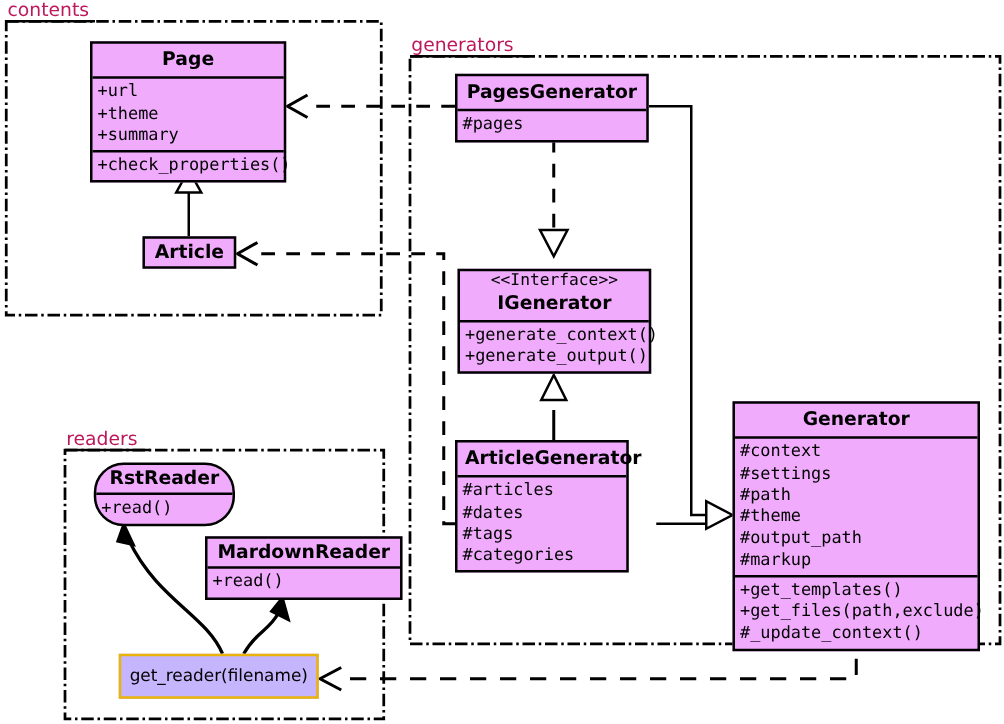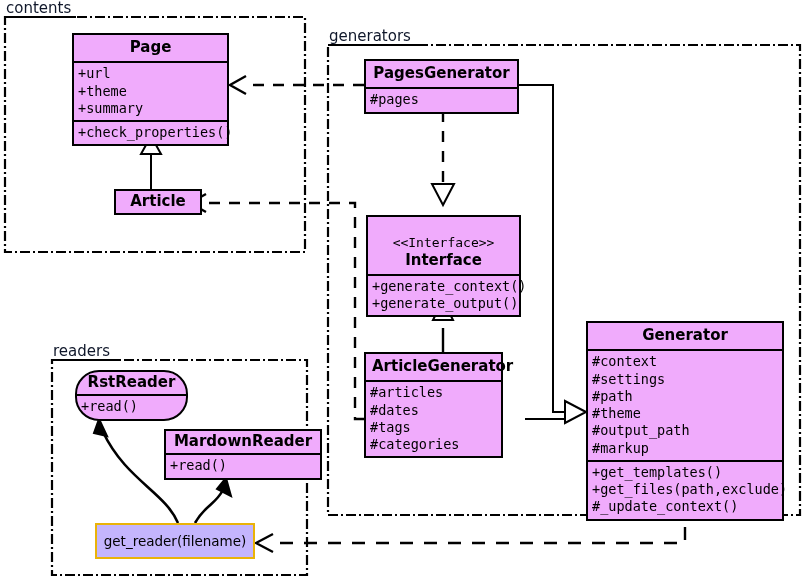--- a/index.html
+++ b/index.html
@@ -3,21 +3,21 @@
 <meta charset="utf-8">
 <title>UML Class Diagram</title>
 <style>
   html,body{margin:0;padding:0;background:#ffffff;}
   body{font-family:"DejaVu Sans",sans-serif;}
   #canvas{position:relative;width:803px;height:579px;overflow:hidden;background:#fff;}
   svg.layer{position:absolute;left:0;top:0;width:803px;height:579px;pointer-events:none;}
 
   .pkg-label{
     position:absolute;font-family:"DejaVu Sans",sans-serif;font-size:15px;
-    color:#0f172a;white-space:nowrap;line-height:1;
+    color:#be185d;white-space:nowrap;line-height:1;
   }
 
   .uml{
     position:absolute;box-sizing:border-box;border:2px solid #000;background:#f0abfc;
   }
   .uml .sec{box-sizing:border-box;}
   .uml .sec + .sec{border-top:2px solid #000;}
   .uml .name{
     text-align:center;font-weight:bold;font-size:15px;
     font-family:"DejaVu Sans",sans-serif;color:#000;
@@ -95,35 +95,35 @@
     <div class="sec members">
       <div>+url</div>
       <div>+theme</div>
       <div>+summary</div>
     </div>
     <div class="sec members">
       <div>+check_properties()</div>
     </div>
   </div>
 
-  <div class="uml" style="left:114px; top:189px; width:88px;">
+  <div class="uml" style="left:114px; top:189px; width:75px;">
     <div class="sec name" style="padding:2px 6px 3px 6px;">Article</div>
   </div>
 
   <div class="uml" style="left:364px; top:59px; width:155px;">
     <div class="sec name">PagesGenerator</div>
     <div class="sec members">
       <div>#pages</div>
     </div>
   </div>
 
   <div class="uml" style="left:366px; top:215px; width:155px;">
-    <div class="sec" style="padding:18px 6px 5px 6px;">
+    <div class="sec" style="padding:0 6px 5px 6px;">
       <div class="stereo">&lt;&lt;Interface&gt;&gt;</div>
-      <div class="name" style="padding:1px 0 0 0;">Interface</div>
+      <div class="name" style="padding:1px 0 0 0;">IGenerator</div>
     </div>
     <div class="sec members">
       <div>+generate_context()</div>
       <div>+generate_output()</div>
     </div>
   </div>
 
   <div class="uml" style="left:364px; top:352px; width:139px;">
     <div class="sec name">ArticleGenerator</div>
     <div class="sec members">

